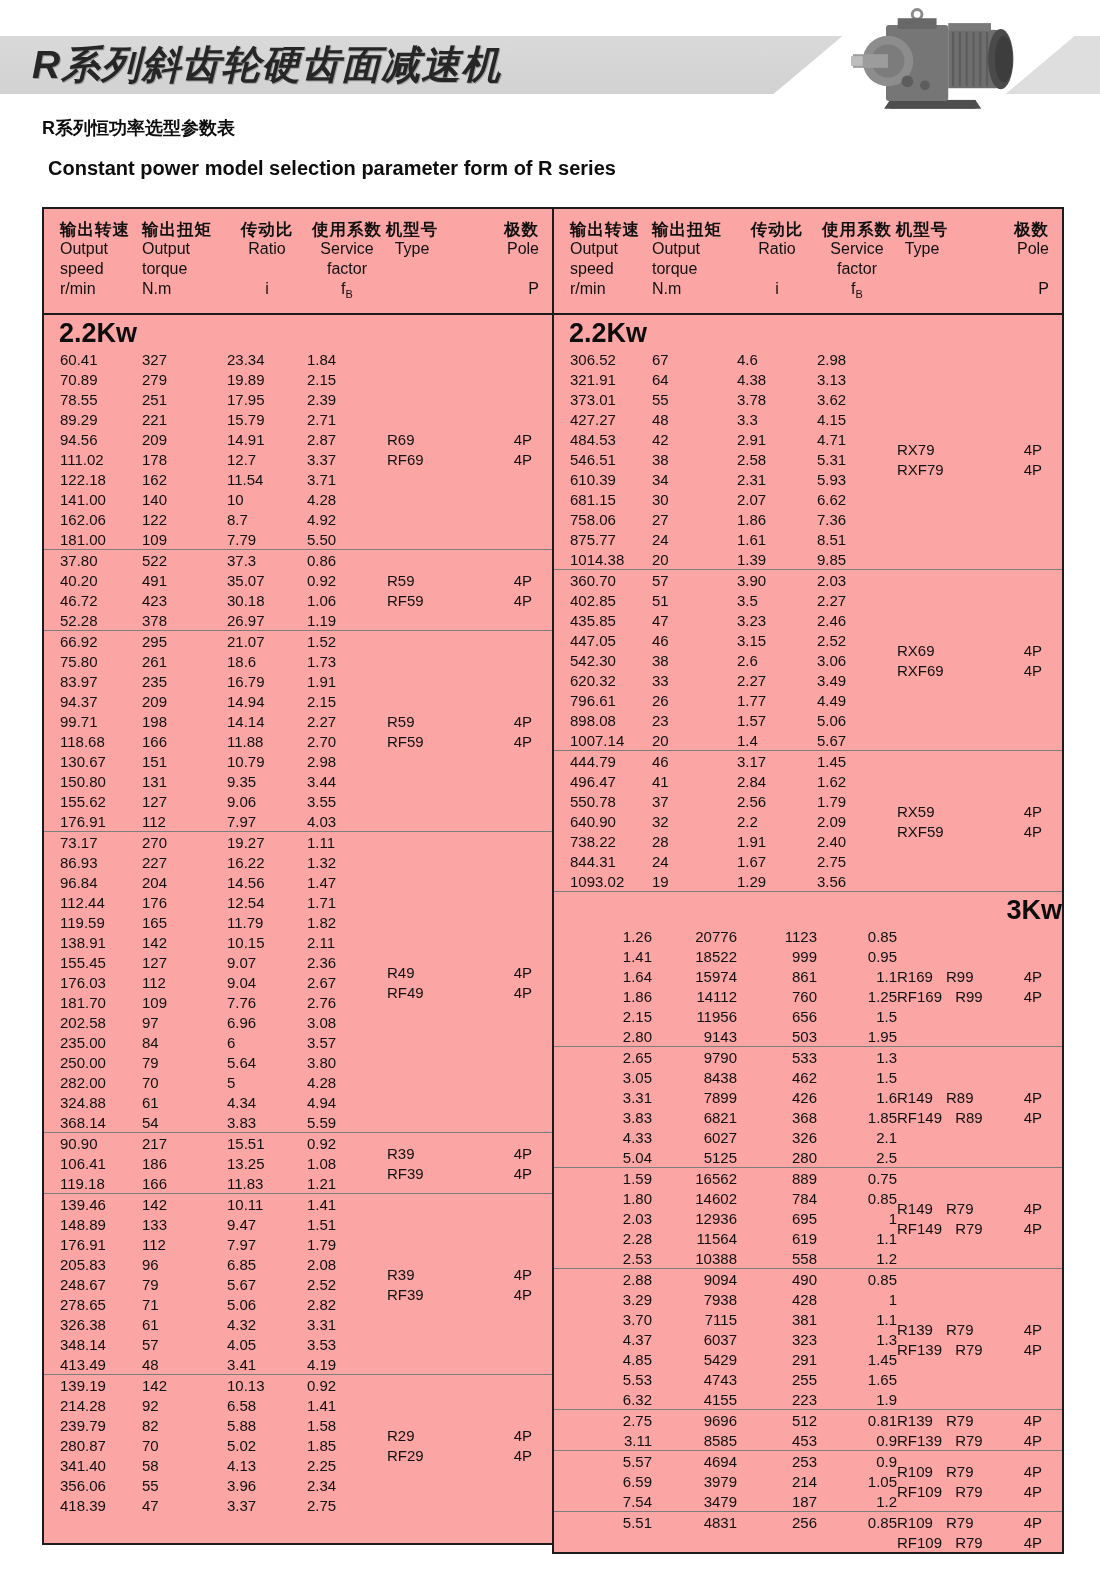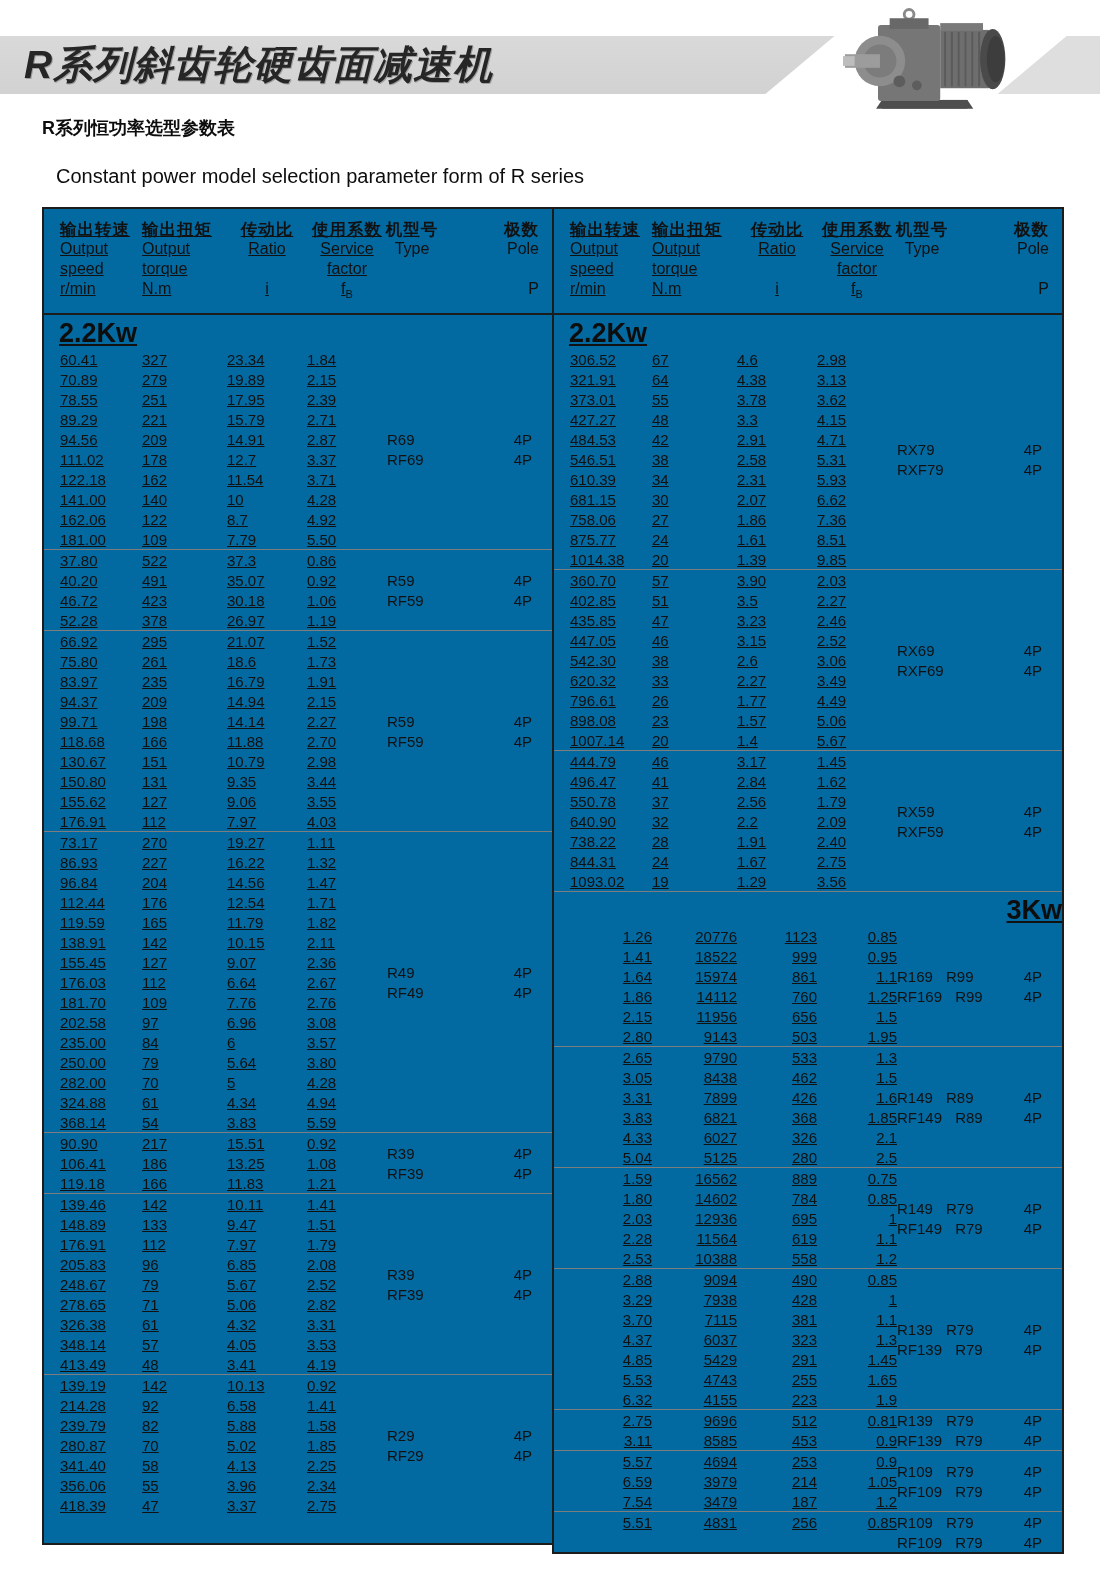--- a/index.html
+++ b/index.html
@@ -1,36 +1,36 @@
 <!DOCTYPE html>
 <html><head>
 <meta charset="utf-8">
 <style>
   html,body{margin:0;padding:0;}
   body{
     width:1100px;height:1583px;position:relative;background:#ffffff;
     font-family:"Liberation Sans", sans-serif;color:#111;overflow:hidden;
   }
   
-  .banner{position:absolute;top:0;left:0;width:868px;height:132px;}
+  .banner{position:absolute;top:0;left:8px;width:868px;height:132px;}
   .band-main{position:absolute;top:36px;left:-70px;width:870px;height:58px;
     background:linear-gradient(180deg,#d9d9d9,#d2d2d2);transform:skewX(-50deg);}
   .band-right{position:absolute;top:36px;left:1032px;width:180px;height:58px;
     background:#dedede;transform:skewX(-50deg);}
   .banner-title{position:absolute;top:41px;left:24px;font-size:39px;line-height:48px;
     font-weight:bold;font-style:italic;letter-spacing:1px;color:#262626;
     text-shadow:1px 1px 0 #9e9e9e;}
   .motor{position:absolute;top:4px;left:843px;width:175px;height:115px;}
   
   .page-title-zh{position:absolute;top:116px;left:42px;margin:0;font-size:18px;
     font-weight:bold;color:#0d0d0d;}
-  .page-title-en{position:absolute;top:151px;left:42px;margin:14px;font-size:20px;color:#0d0d0d;}
+  .page-title-en{position:absolute;top:151px;left:42px;margin:6px;font-size:20px;color:#0d0d0d;font-weight:bold;}
   
   .tables{position:absolute;top:207px;left:42px;display:flex;align-items:flex-start;}
-  .half{width:508px;background:#0369a1;text-decoration:underline;}
+  .half{width:508px;background:#fca5a5;}
   .half.left{border:2px solid #1c1c1c;border-right:none;padding-bottom:28px;}
   .half.right{border:2px solid #1c1c1c;}
   .thead{position:relative;padding:10px 0 9px 16px;border-bottom:2px solid #1c1c1c;
     display:grid;grid-template-columns:82px 85px 80px 80px;}
   .hcell{line-height:20px;font-size:16px;}
   .hcell .zh{font-weight:bold;font-size:16.5px;letter-spacing:1px;}
   .hcell.c3,.hcell.c4{text-align:center;}
   .hcell.c5{position:absolute;left:320px;top:10px;width:96px;text-align:center;}
   .hcell.c6{position:absolute;right:13px;top:10px;width:70px;text-align:right;}
   .hline{display:block;min-height:20px;}
@@ -348,21 +348,21 @@
             </div>
             <div class="row">
               <span class="cell">155.45</span>
               <span class="cell">127</span>
               <span class="cell">9.07</span>
               <span class="cell">2.36</span>
             </div>
             <div class="row">
               <span class="cell">176.03</span>
               <span class="cell">112</span>
-              <span class="cell">6.64</span>
+              <span class="cell">9.04</span>
               <span class="cell">2.67</span>
             </div>
             <div class="row">
               <span class="cell">181.70</span>
               <span class="cell">109</span>
               <span class="cell">7.76</span>
               <span class="cell">2.76</span>
             </div>
             <div class="row">
               <span class="cell">202.58</span>

